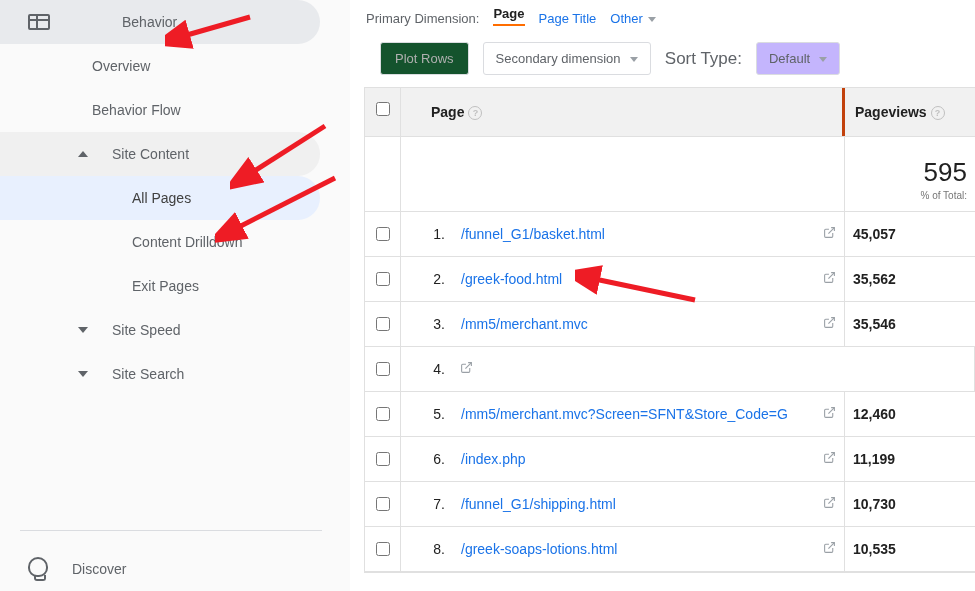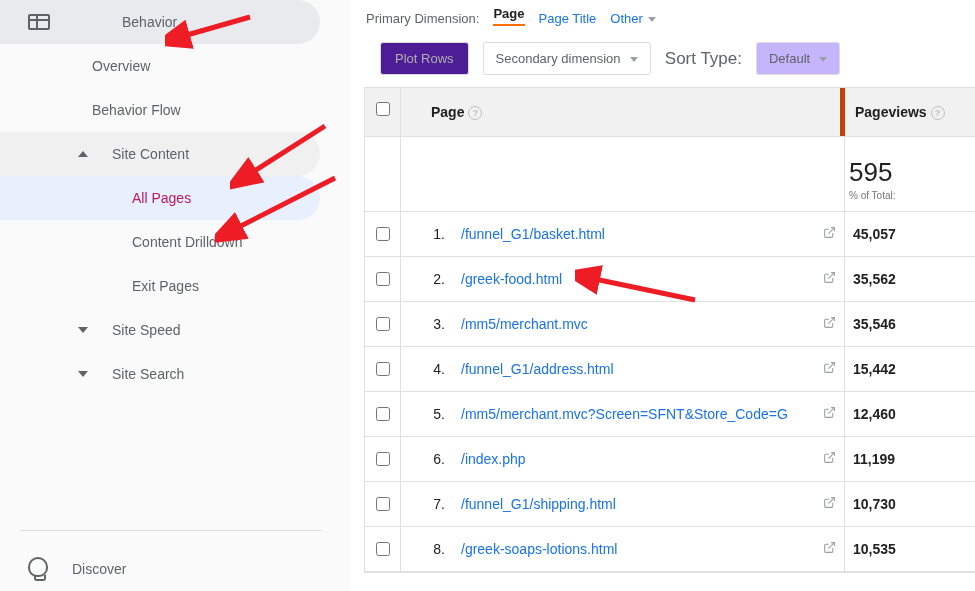--- a/index.html
+++ b/index.html
@@ -9,21 +9,21 @@
     
     .sidebar { width: 350px; background: #fafafa; border-right: none; display: flex; flex-direction: column; position: relative; }
     .nav-top { flex: 1; }
     
     .nav-item { display: flex; align-items: center; padding: 14px 20px; cursor: pointer; color: #5f6368; font-size: 14px; }
     .nav-item.main-header { background: #e8eaed; border-radius: 0 24px 24px 0; margin-right: 30px; gap: 48px; }
     .nav-item.main-header .icon-box { margin-right: 24px; }
     .nav-item.sub { padding-left: 92px; }
     .nav-item.subsub { padding-left: 132px; }
     .nav-item.expanded { background: #f0f0f0; border-radius: 0 24px 24px 0; margin-right: 30px; }
-    .nav-item.selected { background: #e8f0fe; color: #be185d; border-radius: 0 24px 24px 0; margin-right: 30px; }
+    .nav-item.selected { background: #e8f0fe; color: #404040; border-radius: 0 24px 24px 0; margin-right: 30px; }
     .nav-item .caret { width: 0; height: 0; margin-right: 24px; margin-left: 58px; }
     .caret.up { border-left: 5px solid transparent; border-right: 5px solid transparent; border-bottom: 6px solid #5f6368; }
     .caret.down { border-left: 5px solid transparent; border-right: 5px solid transparent; border-top: 6px solid #5f6368; }
     
     .icon-box { width: 22px; height: 16px; border: 2px solid #5f6368; border-radius: 2px; position: relative; margin-left: 8px;}
     .icon-box::after { content: ""; position: absolute; left: 0; top: 0; width: 6px; height: 100%; border-right: 2px solid #5f6368; }
     .icon-box::before { content: ""; position: absolute; left: 0; top: 3px; width: 100%; height: 0; border-top: 2px solid #5f6368; }
     
     .divider { height: 1px; background: #dadce0; margin: 12px 28px 12px 20px; }
     
@@ -32,36 +32,36 @@
     .bulb-icon::after { content: ""; position: absolute; left: 4px; bottom: -6px; width: 8px; height: 4px; border: 2px solid #5f6368; border-top: none; border-radius: 0 0 3px 3px;}
     
     
     .main { flex: 1; padding: 6px 0 0 14px; overflow: hidden; }
     .dim-row { margin-bottom: 12px; font-size: 13px; color: #5f6368; display: flex; align-items: flex-end; gap: 14px; padding-left: 2px; }
     .dim-active { color: #212121; border-bottom: 2px solid #ff6d00; padding-bottom: 3px; font-weight: 700;}
     .dim-link { color: #1a73e8; cursor: pointer; }
     .small-caret { display:inline-block; border-left:4px solid transparent; border-right:4px solid transparent; border-top:5px solid #9aa0a6; margin-left:2px; vertical-align: middle;}
     
     .toolbar { display: flex; align-items: center; gap: 14px; padding: 4px 0 12px 16px; }
-    .plot-btn { border: 1px solid #dadce0; color: #b0b0b0; background: #4c1d95; padding: 8px 14px; border-radius: 3px; font-size: 13px; }
+    .plot-btn { border: 1px solid #dadce0; color: #b0b0b0; background: #14532d; padding: 8px 14px; border-radius: 3px; font-size: 13px; }
     .sec-dim { border: 1px solid #dadce0; background: #fff; padding: 8px 12px; border-radius: 3px; color: #5f6368; font-size: 13px; cursor: pointer;}
     .sort-label { color: #5f6368; font-size: 17px; }
     .def-select { border: 1px solid #dadce0; background: #c4b5fd; padding: 8px 12px; border-radius: 3px; color: #5f6368; font-size: 13px; cursor: pointer;}
     
     .table { border: 1px solid #e0e0e0; border-right: none; }
     .thead { display: flex; background: #f1f1f1; border-bottom: 1px solid #e0e0e0; }
     .th-check { width: 36px; padding: 14px 10px; border-right: 1px solid #e0e0e0; text-align:center; }
-    .th-page { flex: 1; padding: 16px 10px 16px 30px; color: #212121; font-weight: 700; border-right: 5px solid #c2410c;}
+    .th-page { flex: 1; padding: 16px 10px 16px 30px; color: #212121; font-weight: 700; border-right: 3px solid #c2410c;}
     .th-pv { width: 130px; padding: 16px 10px; color: #212121; font-weight: 700;}
     .help-circle { display: inline-block; width: 14px; height: 14px; border: 1px solid #c0c0c0; border-radius: 50%; font-size: 9px; line-height: 13px; text-align: center; color: #c0c0c0; margin-left: 4px; vertical-align: middle;}
     
     .summary-row { display: flex; border-bottom: 1px solid #e0e0e0; }
     .summary-spacer { width: 36px; border-right: 1px solid #e0e0e0; }
     .summary-page { flex: 1; border-right: 1px solid #e0e0e0; }
-    .summary-pv { width: 130px; padding: 20px 8px 10px 4px; }
+    .summary-pv { width: 130px; padding: 20px 8px 10px 4px; text-align: right; }
     .big-num { font-size: 26px; color: #212121; }
     .pct-total { font-size: 10px; color: #757575; margin-top:2px; }
     
     .trow { display: flex; border-bottom: 1px solid #e0e0e0; align-items: center; min-height: 45px; }
     .t-check { width: 36px; text-align: center; border-right: 1px solid #e0e0e0; padding: 12px 0; align-self: stretch; display:flex; align-items:center; justify-content:center;}
     .t-num { width: 50px; text-align: right; padding: 12px 6px 12px 0; border-right: none; align-self: stretch; display:flex; align-items:center; justify-content:flex-end; color:#212121;}
     .t-page-wrap { flex:1; display:flex; border-right: 1px solid #e0e0e0; align-self: stretch; align-items:center;}
     .t-page { flex: 1; padding: 12px 6px 12px 10px; color: #1a73e8; }
     .t-open { width: 30px; color: #9aa0a6; text-align: center;}
     .t-pv { width: 130px; padding: 12px 8px; font-weight: 700; color: #212121;}
@@ -191,28 +191,26 @@
                 </svg></div>
             </div>
             <div class="t-pv">35,546</div>
           </div>
           <div class="trow">
             <div class="t-check">
               <input type="checkbox" style="">
             </div>
             <div class="t-page-wrap">
               <div class="t-num">4.</div>
-              <div class="t-page">/funnel_G1/address.html</div>
-              <div class="t-open"><svg width="13" height="13" viewBox="0 0 24 24" fill="none" stroke="#9aa0a6" stroke-width="2">
-                  <path d="M18 13v6a2 2 0 0 1-2 2H5a2 2 0 0 1-2-2V8a2 2 0 0 1 2-2h6"></path>
-                  <polyline points="15 3 21 3 21 9"></polyline>
-                  <line x1="10" y1="14" x2="21" y2="3"></line>
-                </svg></div>
-            </div>
-            <div class="t-pv">15,442</div>
+              <div class="t-open"><svg width="13" height="13" viewBox="0 0 24 24" fill="none" stroke="#9aa0a6" stroke-width="2">
+                  <path d="M18 13v6a2 2 0 0 1-2 2H5a2 2 0 0 1-2-2V8a2 2 0 0 1 2-2h6"></path>
+                  <polyline points="15 3 21 3 21 9"></polyline>
+                  <line x1="10" y1="14" x2="21" y2="3"></line>
+                </svg></div>
+            </div>
           </div>
           <div class="trow">
             <div class="t-check">
               <input type="checkbox" style="">
             </div>
             <div class="t-page-wrap">
               <div class="t-num">5.</div>
               <div class="t-page">/mm5/merchant.mvc?Screen=SFNT&amp;Store_Code=G</div>
               <div class="t-open"><svg width="13" height="13" viewBox="0 0 24 24" fill="none" stroke="#9aa0a6" stroke-width="2">
                   <path d="M18 13v6a2 2 0 0 1-2 2H5a2 2 0 0 1-2-2V8a2 2 0 0 1 2-2h6"></path>

